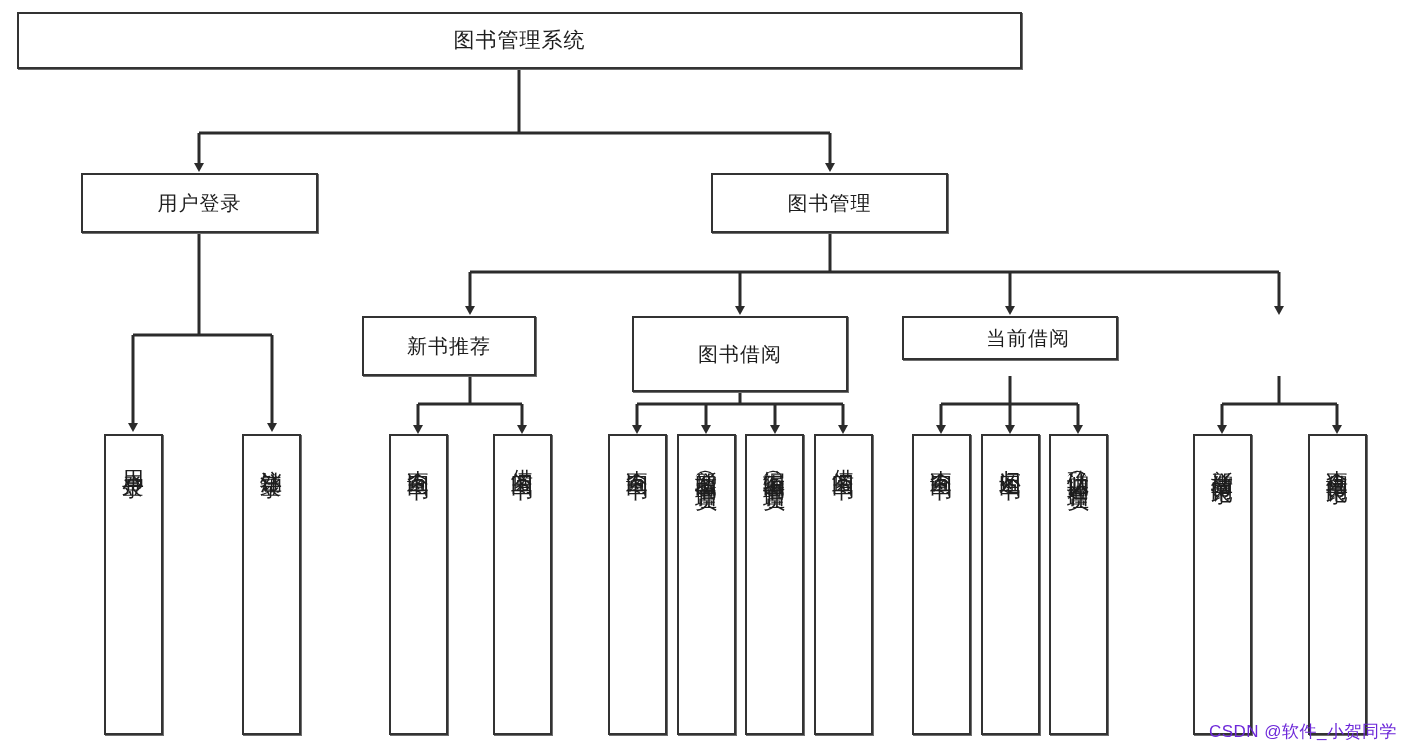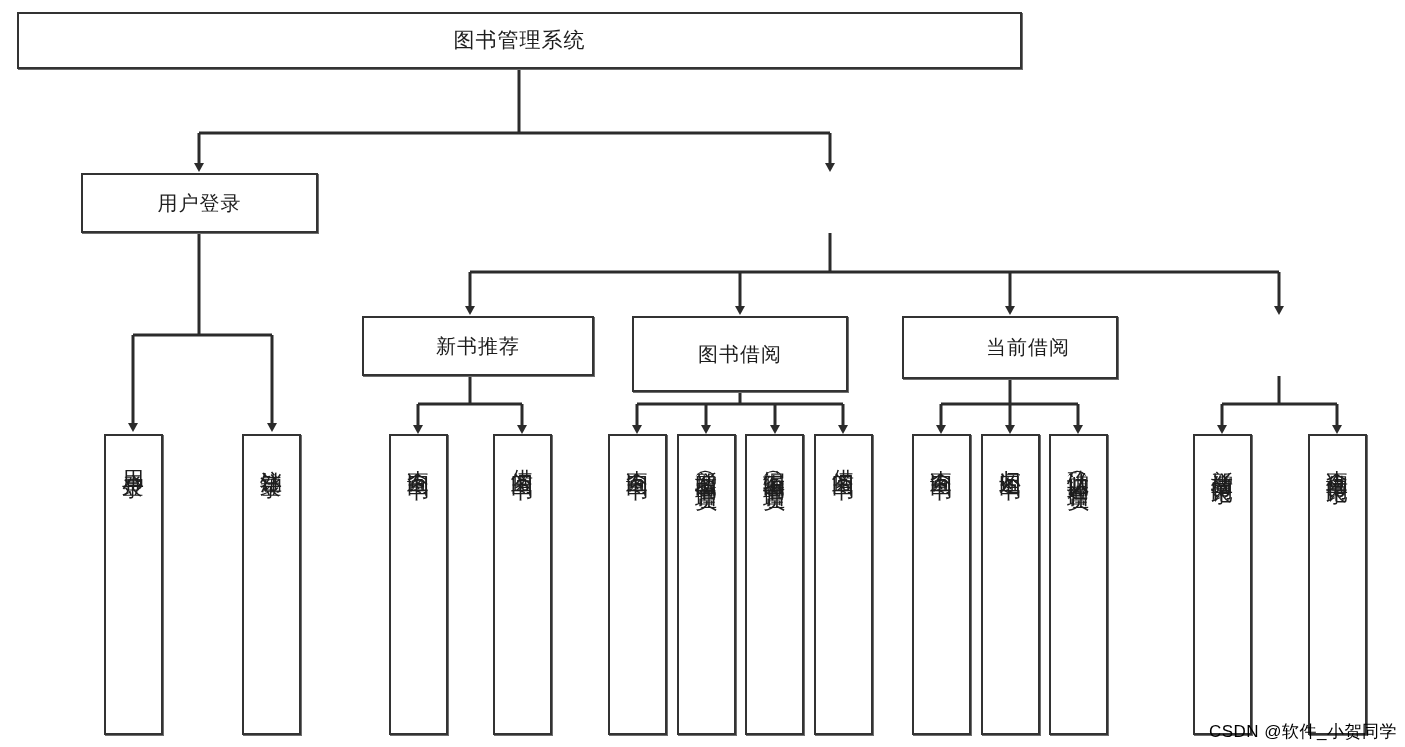--- a/index.html
+++ b/index.html
@@ -56,21 +56,21 @@
     font-size: 22px;
     line-height: 1.05;
     letter-spacing: 3px;
     white-space: nowrap;
   }
   #watermark {
     position: absolute;
     right: 8px;
     bottom: 4px;
     font-size: 17px;
-    color: #000000;
+    color: #6d28d9;
     letter-spacing: 0.5px;
     white-space: nowrap;
     pointer-events: none;
   }
 </style>
 </head>
 <body>
 
 <div id="canvas">
 
@@ -125,28 +125,31 @@
     </g>
   </svg>
 
   <div class="node root" style="left:17px; top:12px; width:1005px; height:57px;">
     <span class="label">图书管理系统</span>
   </div>
 
   <div class="node" style="left:81px; top:173px; width:237px; height:60px;">
     <span class="label">用户登录</span>
   </div>
+  <div class="node" style="left:711px; top:173px; width:237px; height:60px;">
+    <span class="label">图书管理</span>
+  </div>
 
-  <div class="node" style="left:362px; top:316px; width:232px; height:60px;">
+  <div class="node" style="left:362px; top:316px; width:174px; height:60px;">
     <span class="label">新书推荐</span>
   </div>
   <div class="node" style="left:632px; top:316px; width:216px; height:76px;">
     <span class="label">图书借阅</span>
   </div>
-  <div class="node" style="left:902px; top:316px; width:216px; height:63px;padding-left:36px;">
+  <div class="node" style="left:902px; top:316px; width:216px; height:44px;padding-left:36px;">
     <span class="label">当前借阅</span>
   </div>
 
   <div class="node leaf" style="left:104px; top:434px; width:59px; height:301px;">
     <span class="label">用户登录</span>
   </div>
   <div class="node leaf" style="left:242px; top:434px; width:59px; height:301px;">
     <span class="label">注销登录</span>
   </div>
 

